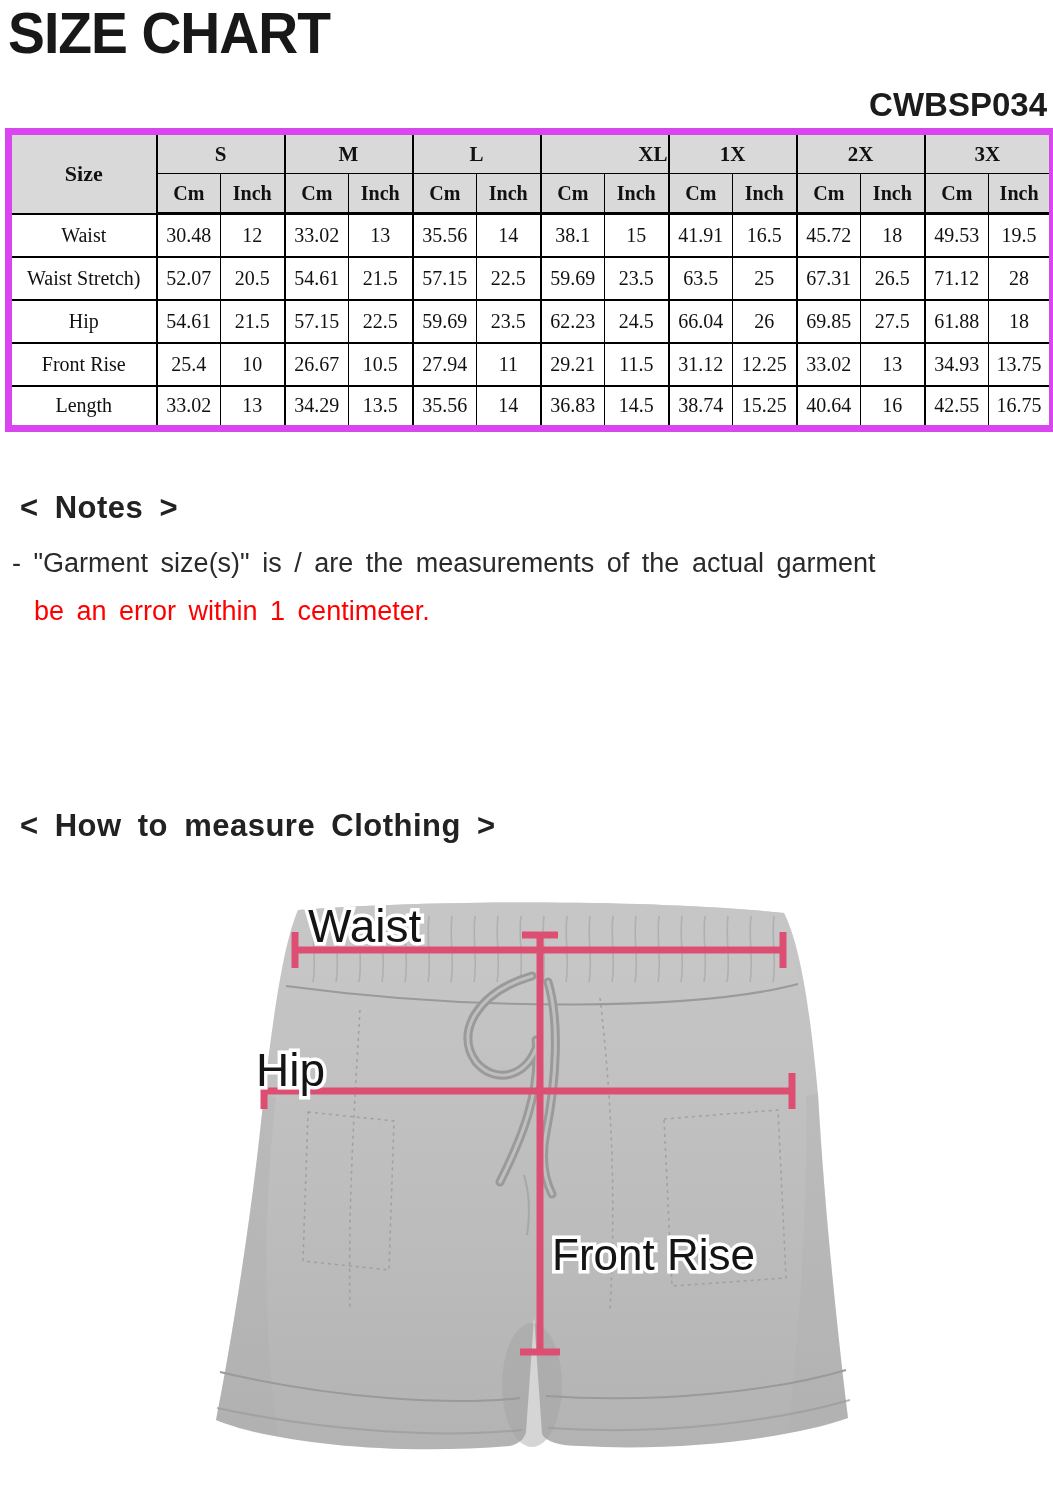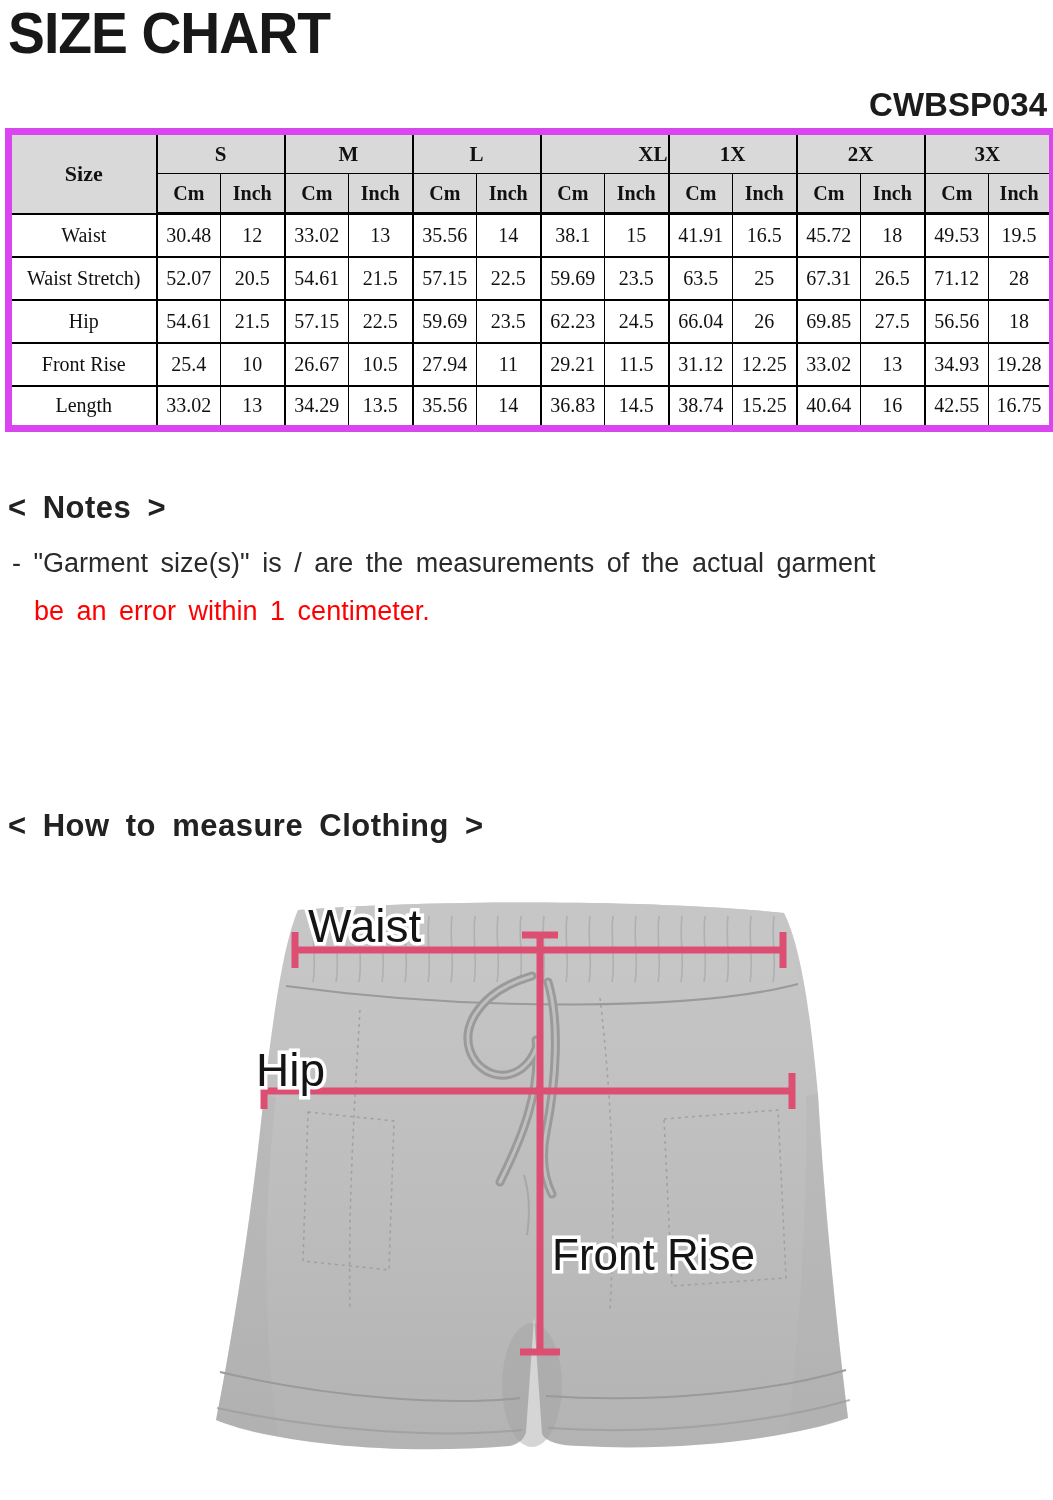--- a/index.html
+++ b/index.html
@@ -16,21 +16,21 @@
   table.sizechart th, table.sizechart td { border:1px solid #000; padding:0; }
   thead th { font-weight:700; font-size:21px; }
   thead tr.r1 th { height:42px; }
   thead tr.r2 th { height:40px; font-size:20px; border-bottom:3px solid #000; }
   th.corner { border-right:2px solid #000; border-bottom:3px solid #000; font-size:22px; }
   .grp { border-left:2px solid #000 !important; }
   tbody td, tbody th { height:43px; font-size:20px; font-weight:400; background:#fff;
                        border-top:2px solid #000 !important; }
   tbody th.rowlab { border-right:2px solid #000; }
 
-  .sec-head { position:absolute; left:8px; font-size:31px; font-weight:700; color:#222;
+  .sec-head { position:absolute; left:20px; font-size:31px; font-weight:700; color:#222;
               word-spacing:7px; letter-spacing:.5px; }
   .notes-lines { position:absolute; left:12px; top:540px; width:1030px; }
   .note-line { font-size:27px; line-height:47.5px; color:#2a2a2a; word-spacing:5px; white-space:nowrap; }
   .note-line.indent { padding-left:22px; }
 
   .figure { position:absolute; left:180px; top:880px; width:700px; height:600px; }
   .gather { fill:none; stroke:#9f9f9f; stroke-width:1.6; opacity:.55; }
   .seam   { fill:none; stroke:#9a9a9a; stroke-width:2; }
   .stitch { fill:none; stroke:#989898; stroke-width:1.5; stroke-dasharray:3 4; opacity:.8; }
   .mline  { stroke-width:7; stroke-linecap:butt; fill:none; }
@@ -120,39 +120,39 @@
           <td class="grp">57.15</td>
           <td>22.5</td>
           <td class="grp">59.69</td>
           <td>23.5</td>
           <td class="grp">62.23</td>
           <td>24.5</td>
           <td class="grp">66.04</td>
           <td>26</td>
           <td class="grp">69.85</td>
           <td>27.5</td>
-          <td class="grp">56.56</td>
+          <td class="grp">61.88</td>
           <td>18</td>
         </tr>
         <tr>
           <th scope="row" class="rowlab">Front Rise</th>
           <td class="grp">25.4</td>
           <td>10</td>
           <td class="grp">26.67</td>
           <td>10.5</td>
           <td class="grp">27.94</td>
           <td>11</td>
           <td class="grp">29.21</td>
           <td>11.5</td>
           <td class="grp">31.12</td>
           <td>12.25</td>
           <td class="grp">33.02</td>
           <td>13</td>
           <td class="grp">34.93</td>
-          <td>19.28</td>
+          <td>13.75</td>
         </tr>
         <tr>
           <th scope="row" class="rowlab">Length</th>
           <td class="grp">33.02</td>
           <td>13</td>
           <td class="grp">34.29</td>
           <td>13.5</td>
           <td class="grp">35.56</td>
           <td>14</td>
           <td class="grp">36.83</td>

